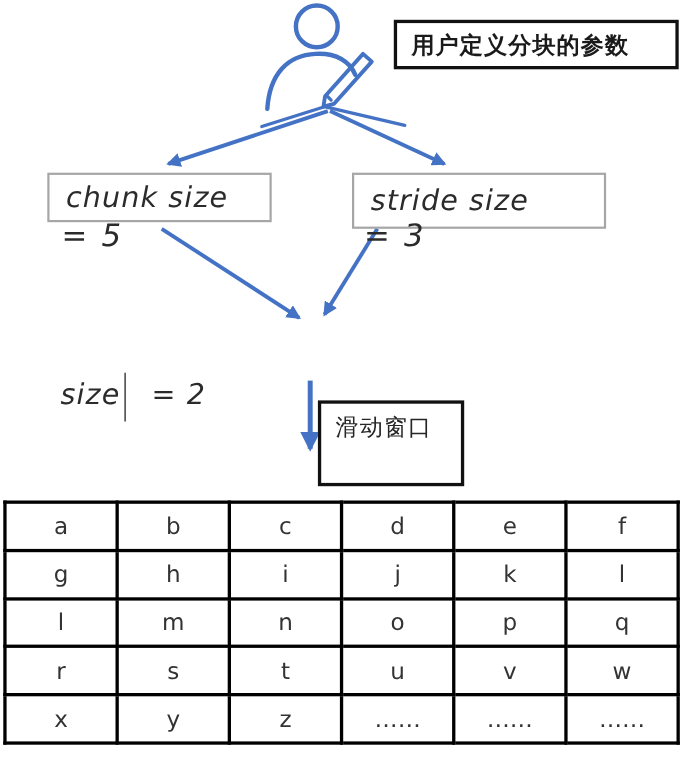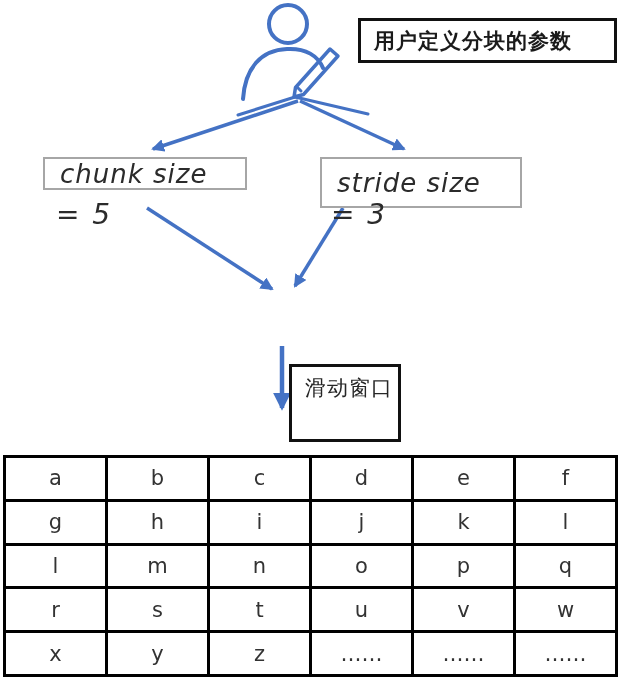--- a/index.html
+++ b/index.html
@@ -18,42 +18,41 @@
     font-size:21px;font-weight:600;letter-spacing:1px;color:#1a1a1a;
   }
 
   
   .hand{font-family:"DejaVu Sans", sans-serif;font-style:italic;color:#2b2b2b;}
   .param-box{
     position:absolute;border:2px solid #a6a6a6;background:transparent;
     box-sizing:border-box;display:flex;align-items:center;padding-left:15px;
     font-size:26px;letter-spacing:1px;
   }
-  .chunk-box{left:43px;top:157px;width:204px;height:33px;}
-  .stride-box{left:320px;top:157px;width:202px;height:51px;}
+  .chunk-box{left:43px;top:157px;width:204px;height:45px;}
+  .stride-box{left:320px;top:157px;width:231px;height:51px;}
   .value-note{position:absolute;font-size:28px;letter-spacing:2px;}
   .chunk-value{left:56px;top:198px;}
   .stride-value{left:331px;top:198px;}
 
   .overlap-box{
     position:absolute;left:43px;top:297px;width:480px;height:48px;
     border:2px solid #a6a6a6;box-sizing:border-box;
     display:flex;align-items:center;padding-left:12px;
     font-size:26px;letter-spacing:1px;white-space:pre;
   }
   .overlap-line2{position:absolute;left:55px;top:344px;font-size:26px;letter-spacing:1px;white-space:pre;}
   .abs-bar{display:inline-block;transform:scaleY(1.7);font-style:normal;font-weight:300;}
 
   
   .sliding-box{
-    position:absolute;left:289px;top:364px;width:112px;height:78px;
+    position:absolute;left:289px;top:364px;width:133px;height:78px;
     border:3px solid #111;box-sizing:border-box;background:#fff;
     padding:6px 0 0 13px;font-size:21px;line-height:1.5;font-weight:500;color:#262626;
     letter-spacing:1px;
-    font-family:Liberation Serif, serif;
   }
 
   
   table.letters{
     position:absolute;left:3px;top:455px;width:615px;height:222px;
     border-collapse:collapse;table-layout:fixed;
   }
   table.letters td{
     border:3px solid #000;text-align:center;vertical-align:middle;
     font-size:21px;color:#333;background:#fff;
@@ -99,20 +98,21 @@
   <div class="param-box chunk-box hand">
     <span>chunk size</span>
   </div>
   <div class="value-note chunk-value hand">= 5</div>
 
   <div class="param-box stride-box hand">
     <span>stride size</span>
   </div>
   <div class="value-note stride-value hand">= 3</div>
 
+  <div class="overlap-line2 hand"><span>size</span><span class="abs-bar">|</span><span>  = 2</span></div>
 
   <div class="sliding-box">
     <div>滑动窗口</div>
   </div>
 
   <table class="letters">
     <tbody>
         <tr>
           <td>a</td>
           <td>b</td>

